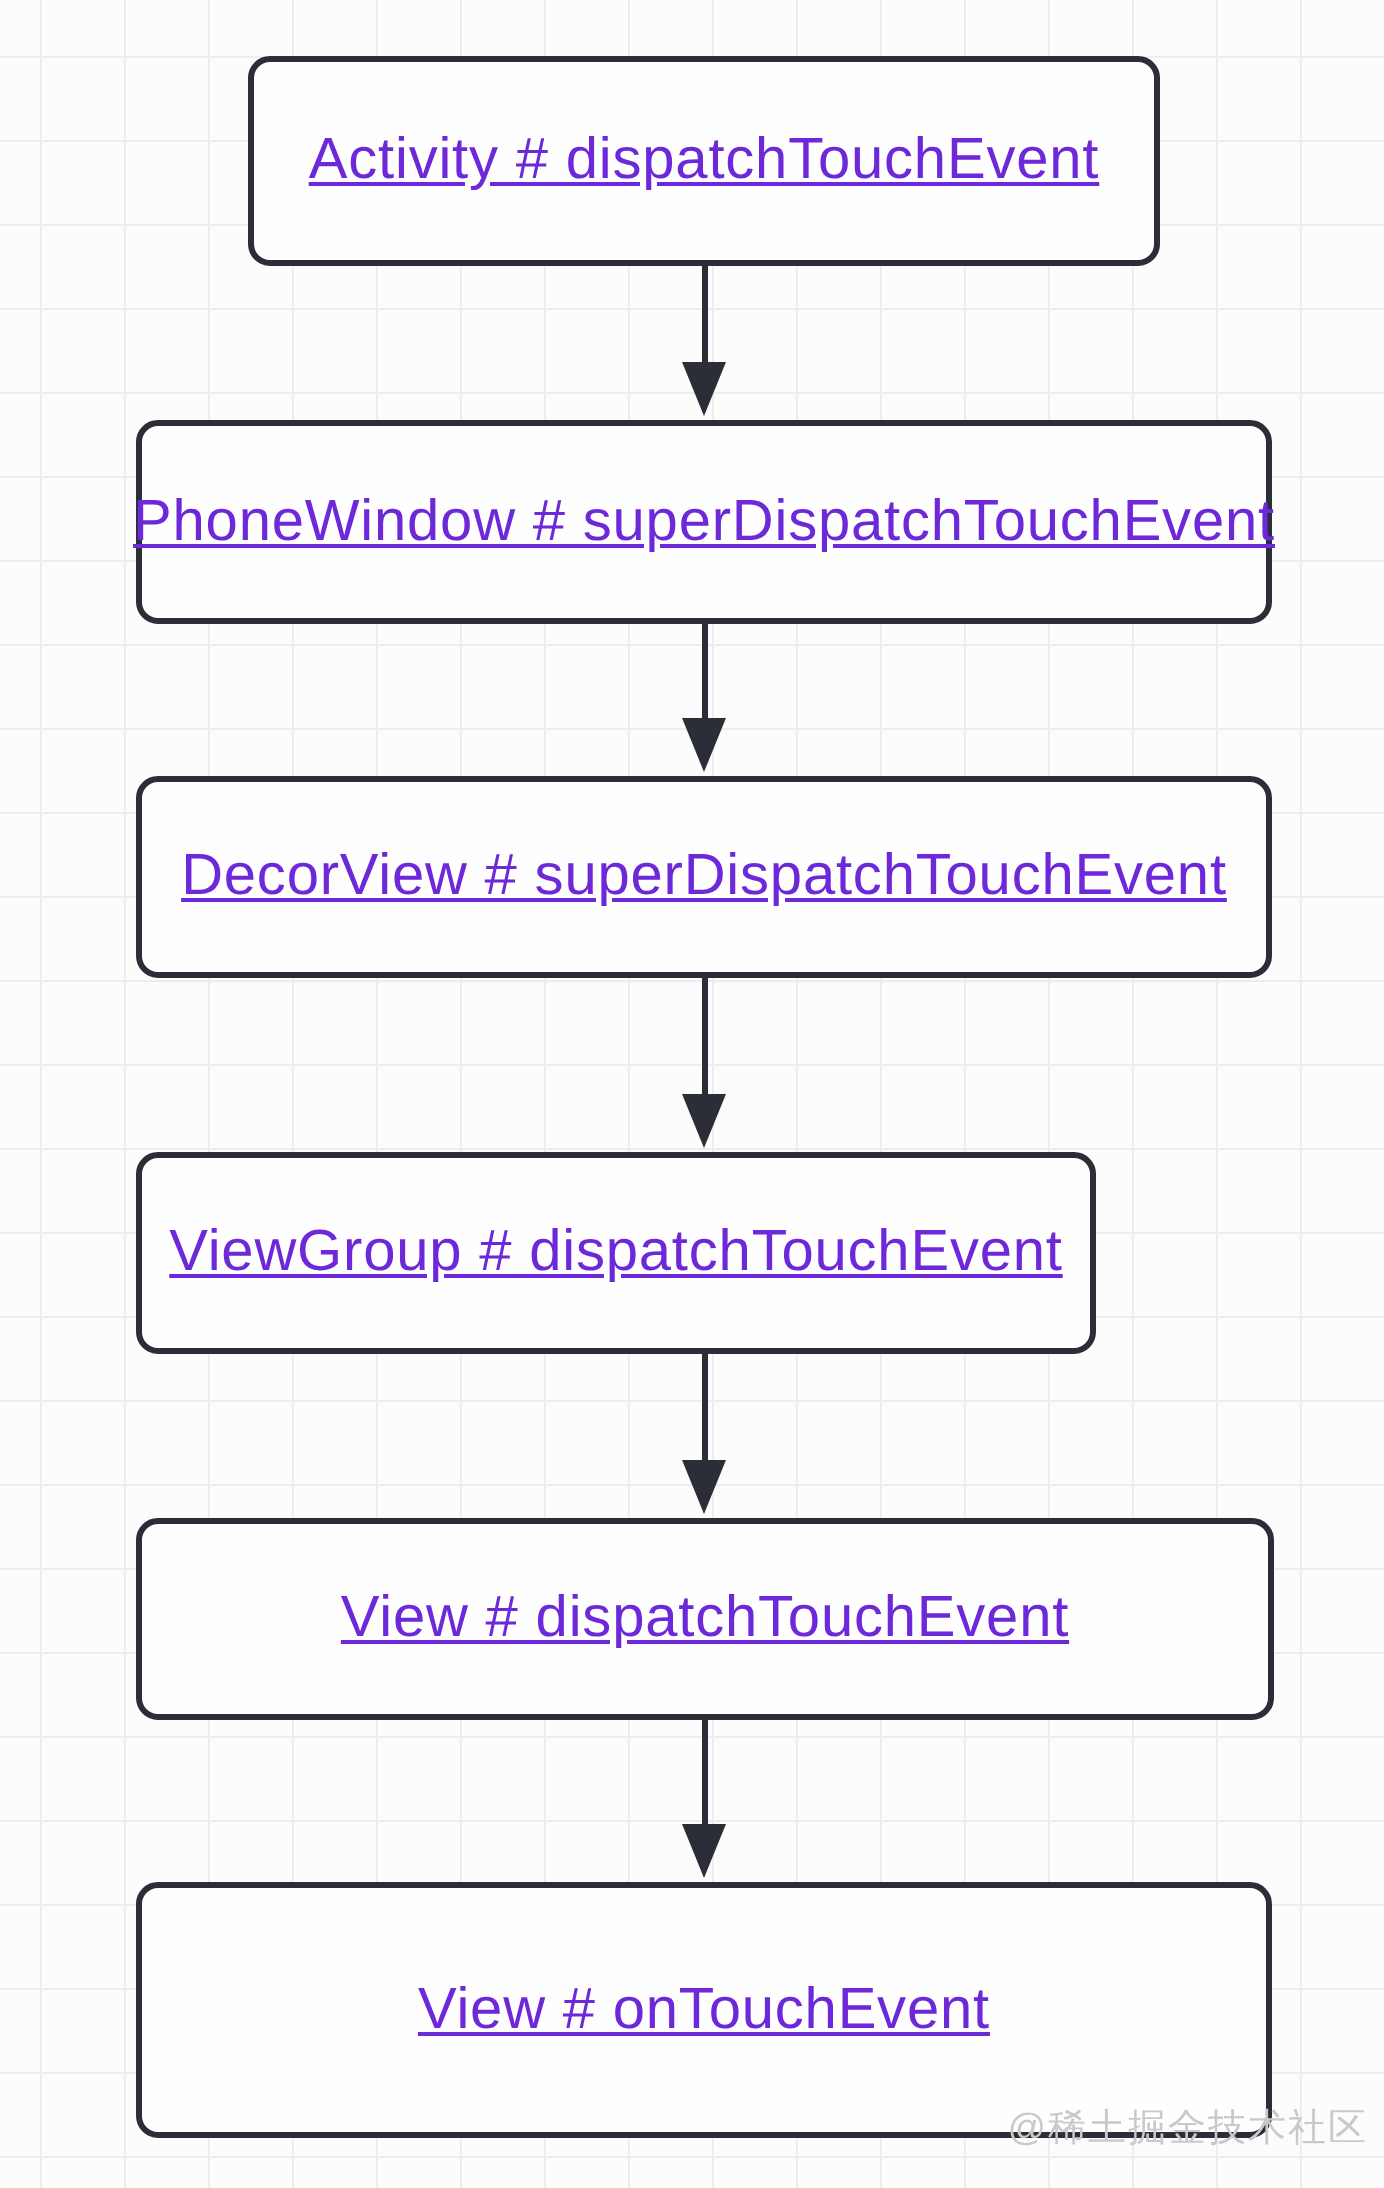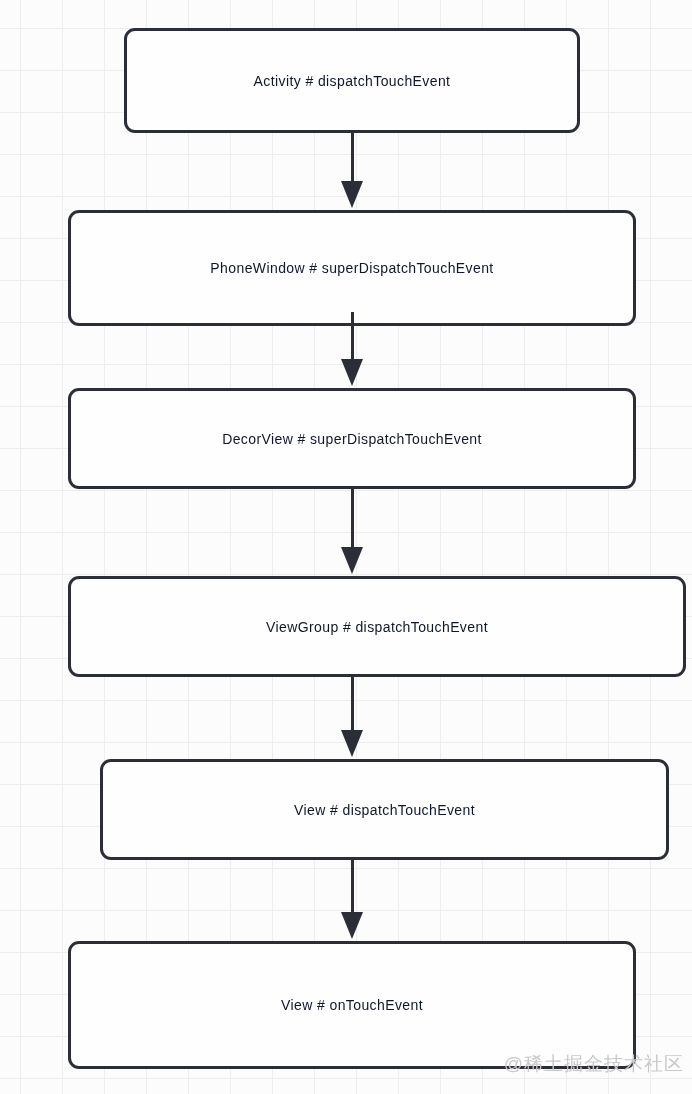--- a/index.html
+++ b/index.html
@@ -29,31 +29,32 @@
     box-sizing: border-box;
     background: #fefefe;
     border: 3.5px solid #2b2e36;
     border-radius: 11px;
     display: flex;
     align-items: center;
     justify-content: center;
     text-align: center;
   }
   .node-label {
-    color: #0f172a;
-    font-size: 14px;
+    color: #6d28d9;
+    font-size: 29px;
     letter-spacing: 0.4px;
     white-space: nowrap;
+    text-decoration: underline;
   }
   
   .node1 { left: 124px; top: 28px;  width: 456px; height: 105px; }
-  .node2 { left: 68px;  top: 210px; width: 568px; height: 116px; }
+  .node2 { left: 68px;  top: 210px; width: 568px; height: 102px; }
   .node3 { left: 68px;  top: 388px; width: 568px; height: 101px; }
-  .node4 { left: 68px;  top: 576px; width: 618px; height: 101px; }
-  .node5 { left: 68px;  top: 759px; width: 569px; height: 101px; margin-left: 32px; }
+  .node4 { left: 68px;  top: 576px; width: 480px; height: 101px; }
+  .node5 { left: 68px;  top: 759px; width: 569px; height: 101px; }
   .node6 { left: 68px;  top: 941px; width: 568px; height: 128px; }
 
   .arrow {
     position: absolute;
     left: 341px;            
     width: 22px;
     display: flex;
     flex-direction: column;
     align-items: center;
   }

